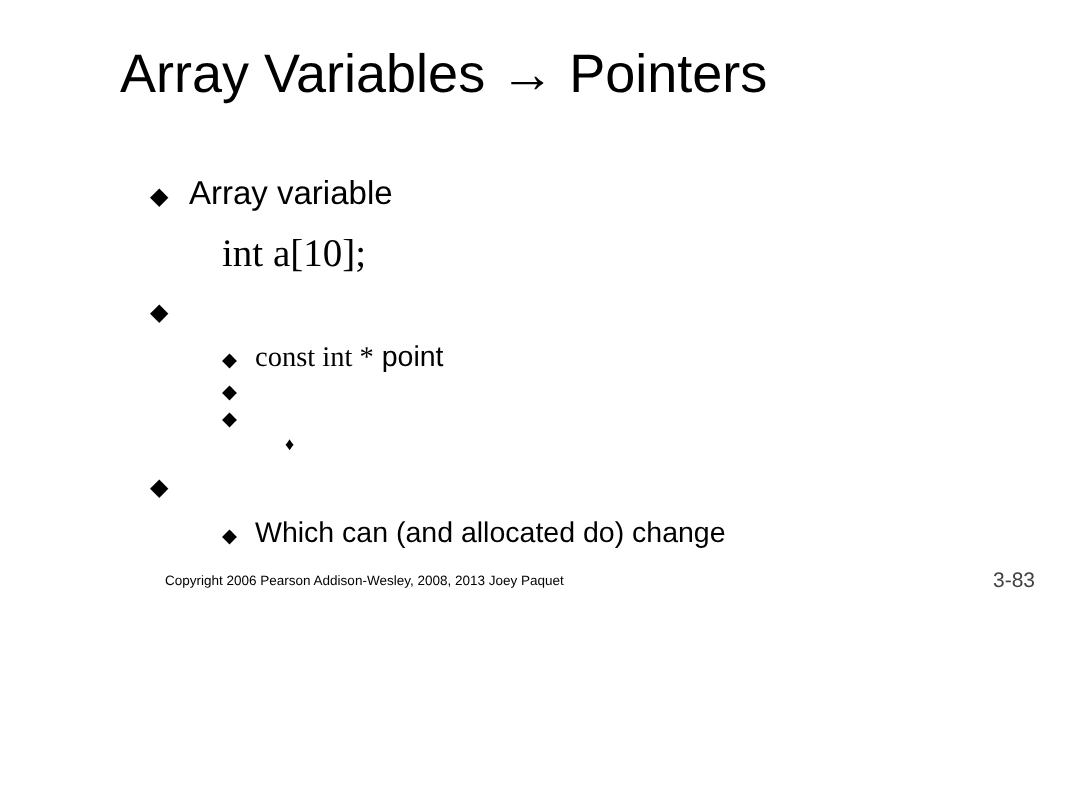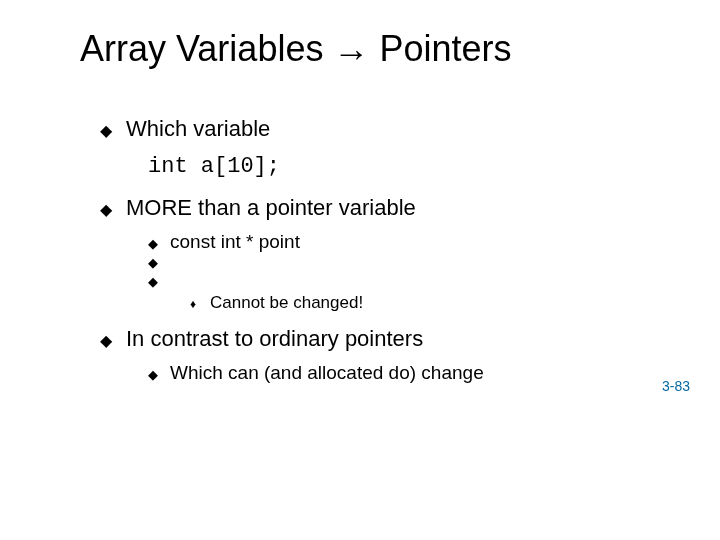--- a/index.html
+++ b/index.html
@@ -65,91 +65,89 @@
     align-items: baseline;
     font-size: 17px;
   }
   .l3 .bullet {
     width: 20px;
     flex: 0 0 20px;
     font-size: 12px;
   }
   .code-line {
     margin: 10px 0 14px 48px;
-    font-family: Liberation Mono, monospace;
-    font-size: 22px;
+    font-family: Liberation Serif, serif;
+    font-size: 26px;
   }
   .mono {
-    font-family: Liberation Sans, sans-serif;
+    font-family: Liberation Serif, serif;
     margin-top: 39px;
   }
   .gap { height: 10px; }
   .copyright {
     position: absolute;
     left: 110px;
     bottom: 22px;
     font-size: 9px;
     color: #000;
   }
   .pagenum {
     position: absolute;
     right: 30px;
     bottom: 20px;
     font-size: 14px;
-    color: #0369a1;
+    color: #404040;
   }
 </style>
 </head>
 <body>
 
 <div class="slide">
 
   <div class="title">
     <span>Array Variables </span><span class="arrow">→</span><span> Pointers</span>
   </div>
 
   <div class="body">
 
     <div class="l1">
       <span class="bullet">◆</span>
-      <span>Which variable</span>
+      <span>Array variable</span>
     </div>
 
     <div class="code-line">int a[10];</div>
 
     <div class="l1">
       <span class="bullet">◆</span>
-      <span>MORE than a pointer variable</span>
     </div>
 
     <div class="l2">
       <span class="bullet">◆</span>
       <span><span class="mono">const int *</span><span> point</span></span>
     </div>
     <div class="l2">
       <span class="bullet">◆</span>
     </div>
     <div class="l2">
       <span class="bullet">◆</span>
     </div>
 
     <div class="l3">
       <span class="bullet">♦</span>
-      <span>Cannot be changed!</span>
     </div>
 
     <div class="gap"></div>
 
     <div class="l1">
       <span class="bullet">◆</span>
-      <span>In contrast to ordinary pointers</span>
     </div>
 
     <div class="l2">
       <span class="bullet">◆</span>
       <span>Which can (and allocated do) change</span>
     </div>
 
   </div>
 
+  <div class="copyright">Copyright 2006 Pearson Addison-Wesley, 2008, 2013 Joey Paquet</div>
   <div class="pagenum">3-83</div>
 
 </div>
 
 </body></html>

